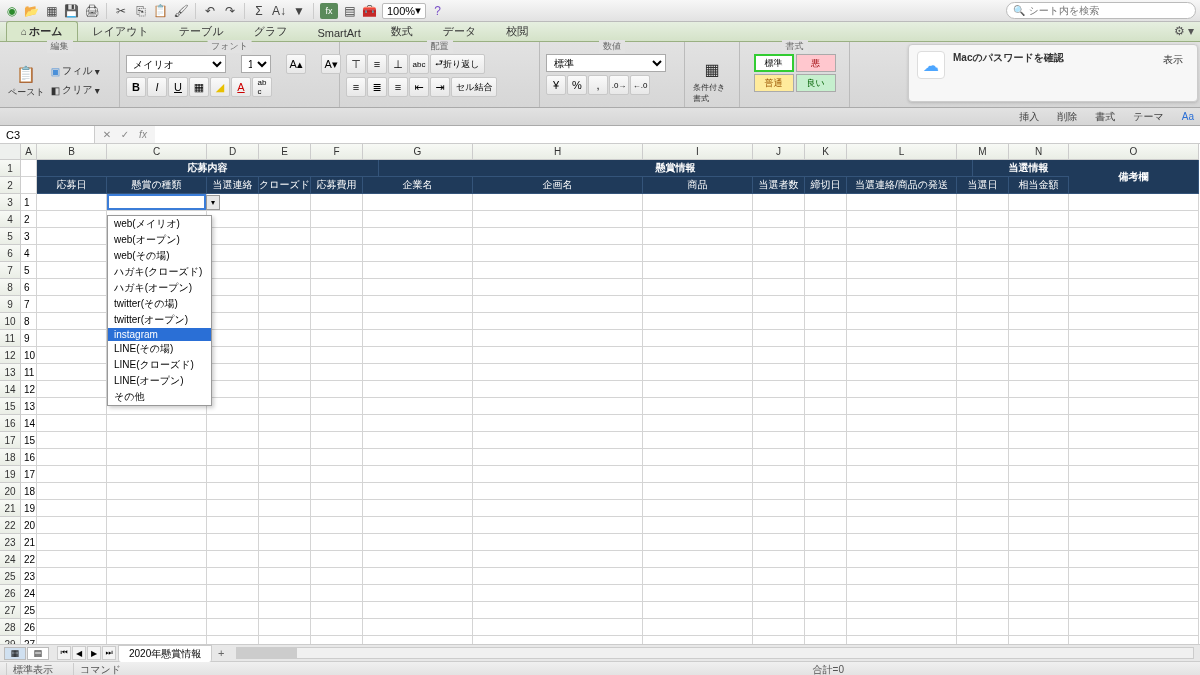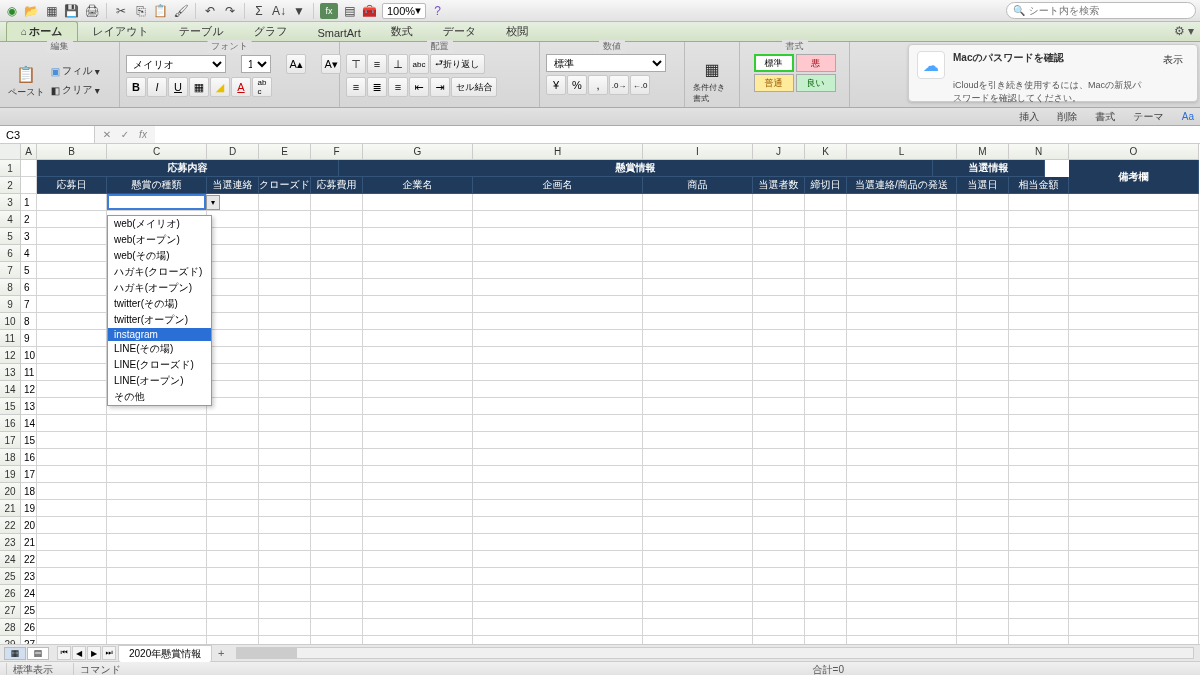--- a/index.html
+++ b/index.html
@@ -235,21 +235,20 @@
         <div class="style-cell style-neutral">普通</div>
         <div class="style-cell style-good">良い</div>
       </div>
     </div>
   </div>
 
   <div class="notification">
     <div class="cloud">☁</div>
     <div class="ntext">
       <div class="ntitle">Macのパスワードを確認</div>
-      <div>iCloudを引き続き使用するには、Macの新規パスワードを確認してください。</div>
     </div>
     <div class="naction">表示</div>
   </div>
 </div>
 <div class="secondary-ribbon">
   <span>挿入</span>
   <span>削除</span>
   <span>書式</span>
   <span>テーマ</span>
   <span style="color:#2a6fd6">Aa</span>
@@ -311,21 +310,21 @@
       <div class="rowhead">24</div>
       <div class="rowhead">25</div>
       <div class="rowhead">26</div>
       <div class="rowhead">27</div>
       <div class="rowhead">28</div>
       <div class="rowhead">29</div>
     </div>
   <div class="cells" id="cells">
       <div class="row">
         <div class="cell" style="width: 16px;"></div>
-        <div class="cell hdr1" style="width: 302px;">応募内容</div>
+        <div class="cell hdr1" style="width: 342px;">応募内容</div>
         <div class="cell hdr1" style="width: 594px;">懸賞情報</div>
         <div class="cell hdr1" style="width: 112px;">当選情報</div>
       </div>
       <div class="row">
         <div class="cell " style="width: 16px;"></div>
         <div class="cell hdr2" style="width: 70px;">応募日</div>
         <div class="cell hdr2" style="width: 100px;">懸賞の種類</div>
         <div class="cell hdr2" style="width: 52px;">当選連絡</div>
         <div class="cell hdr2" style="width: 52px;">クローズド</div>
         <div class="cell hdr2" style="width: 52px;">応募費用</div>

